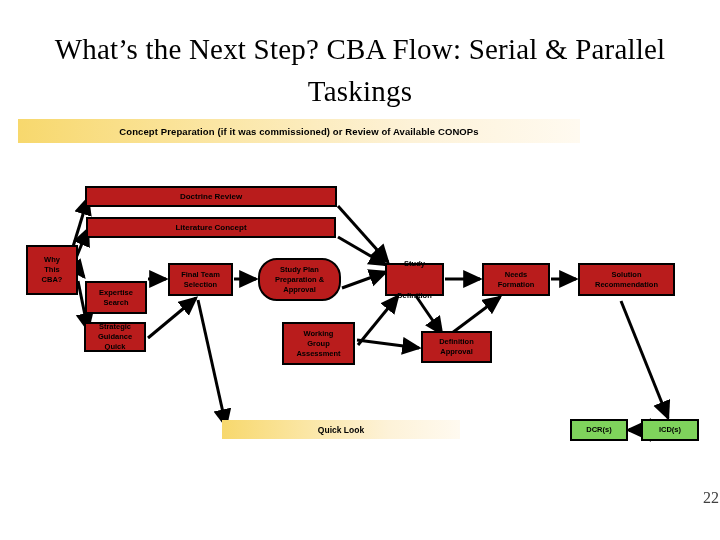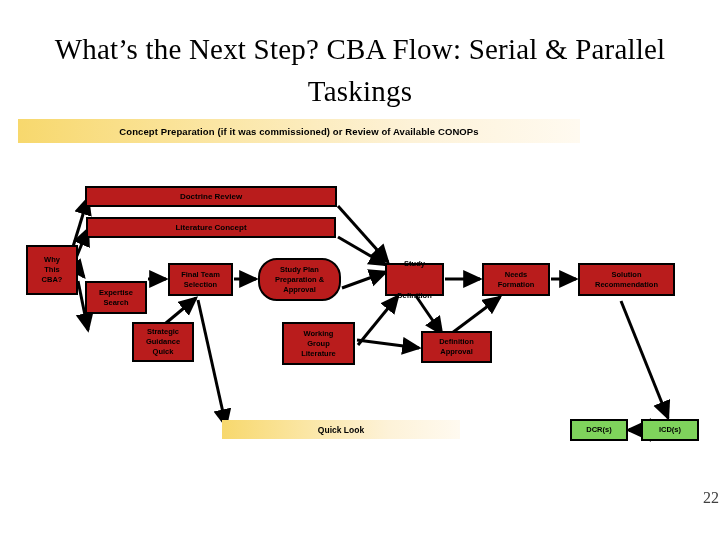--- a/index.html
+++ b/index.html
@@ -145,30 +145,30 @@
   <div class="node" style="left:482px;top:263px;width:68px;height:33px;flex-direction:column;">
     <span>Needs</span>
     <span>Formation</span>
   </div>
 
   <div class="node" style="left:578px;top:263px;width:97px;height:33px;flex-direction:column;">
     <span>Solution</span>
     <span>Recommendation</span>
   </div>
 
-  <div class="node" style="left:84px;top:322px;width:62px;height:40px;flex-direction:column;margin-left:48px;">
+  <div class="node" style="left:84px;top:322px;width:62px;height:30px;flex-direction:column;">
     <span>Strategic</span>
     <span>Guidance</span>
     <span>Quick</span>
   </div>
 
   <div class="node" style="left:282px;top:322px;width:73px;height:43px;flex-direction:column;">
     <span>Working</span>
     <span>Group</span>
-    <span>Literature</span>
+    <span>Assessment</span>
   </div>
 
   <div class="node" style="left:421px;top:331px;width:71px;height:32px;flex-direction:column;">
     <span>Definition</span>
     <span>Approval</span>
   </div>
 
   <div class="banner" id="quick-look-banner">
     <span>Quick Look</span>
   </div>

